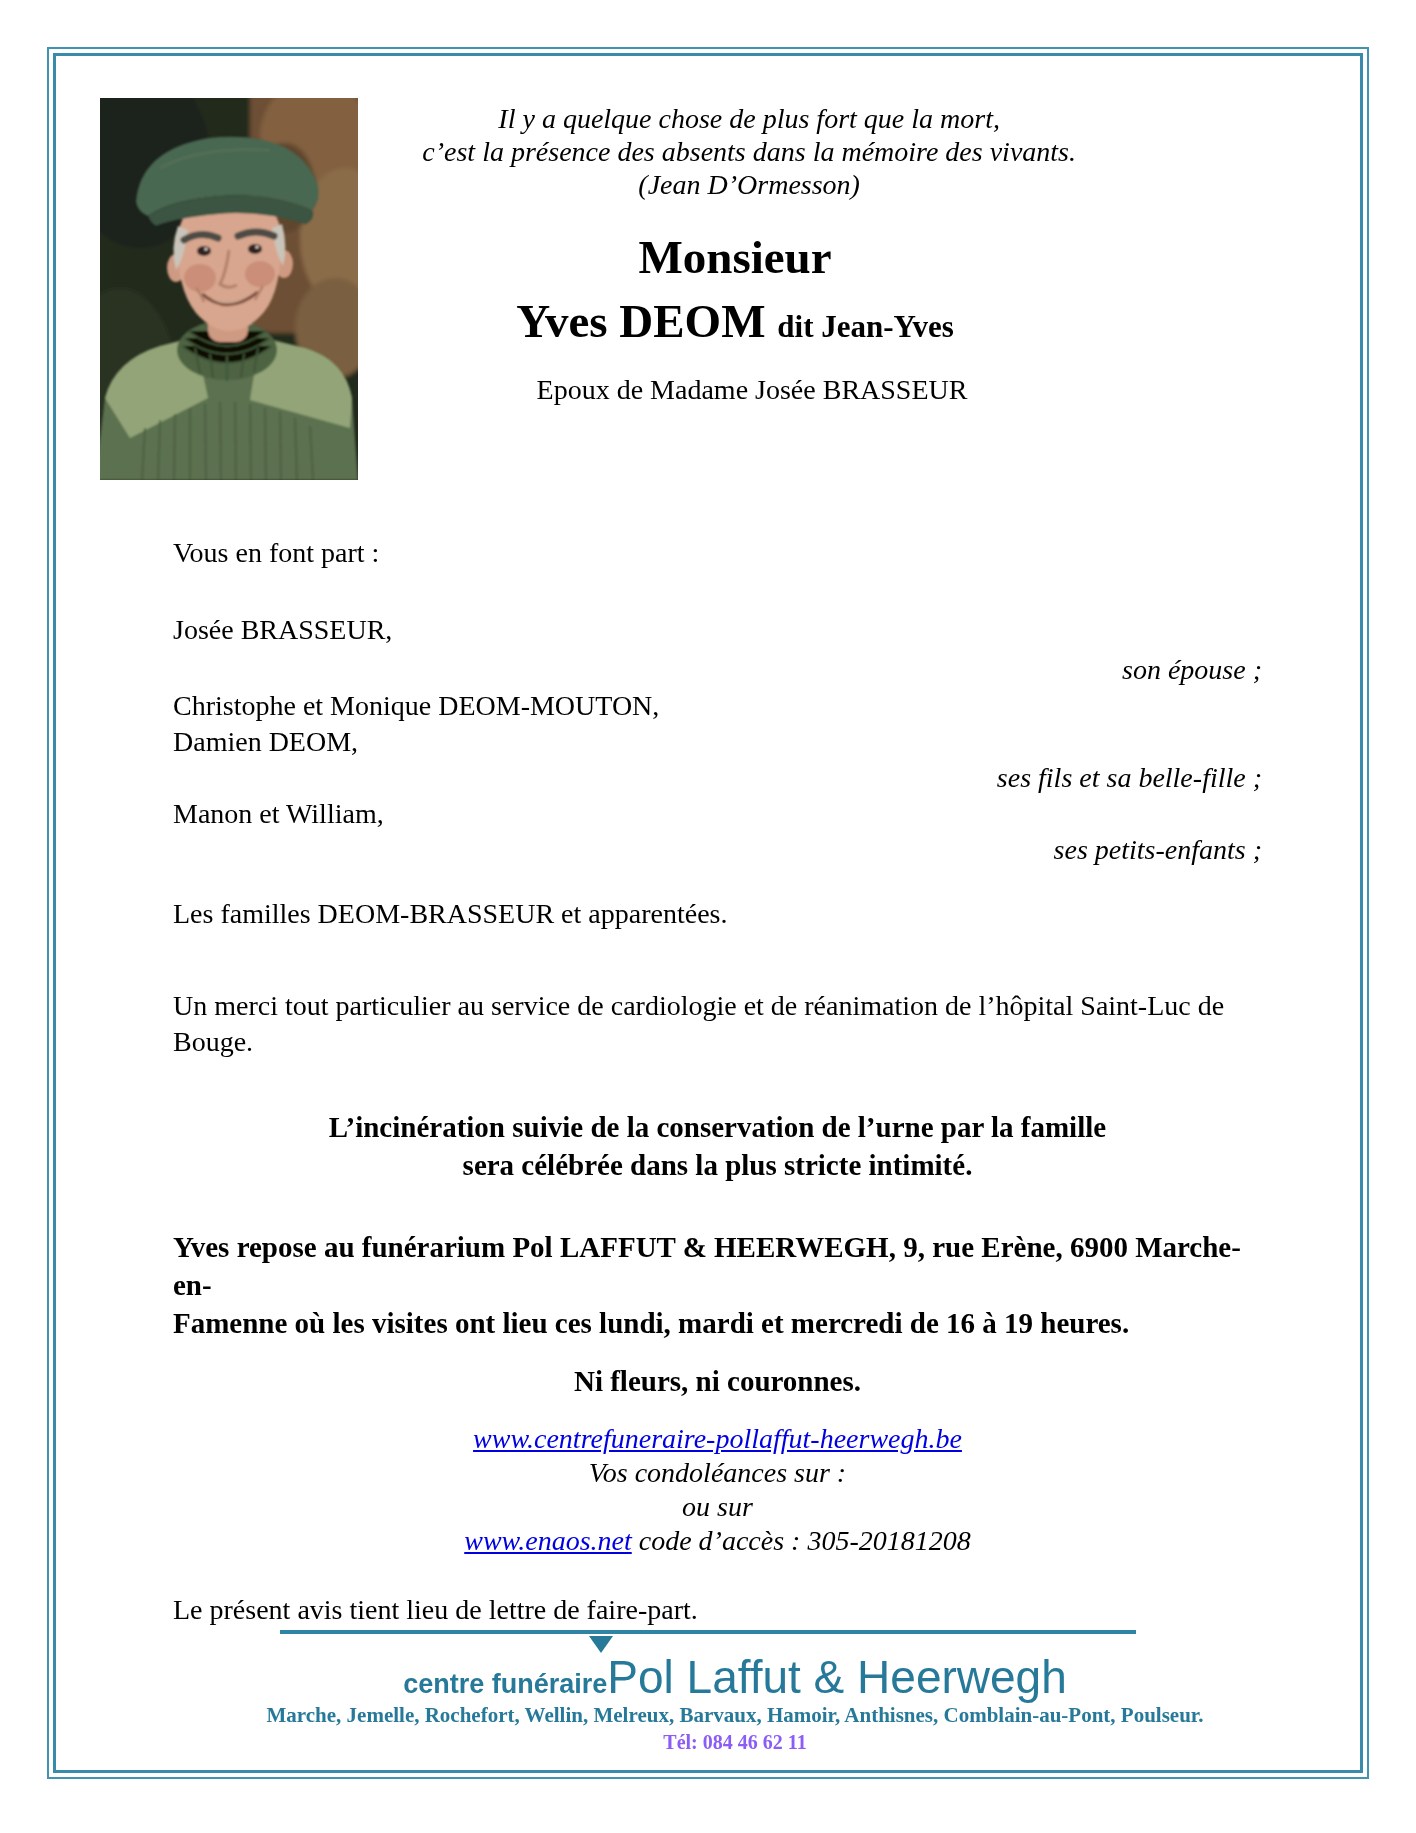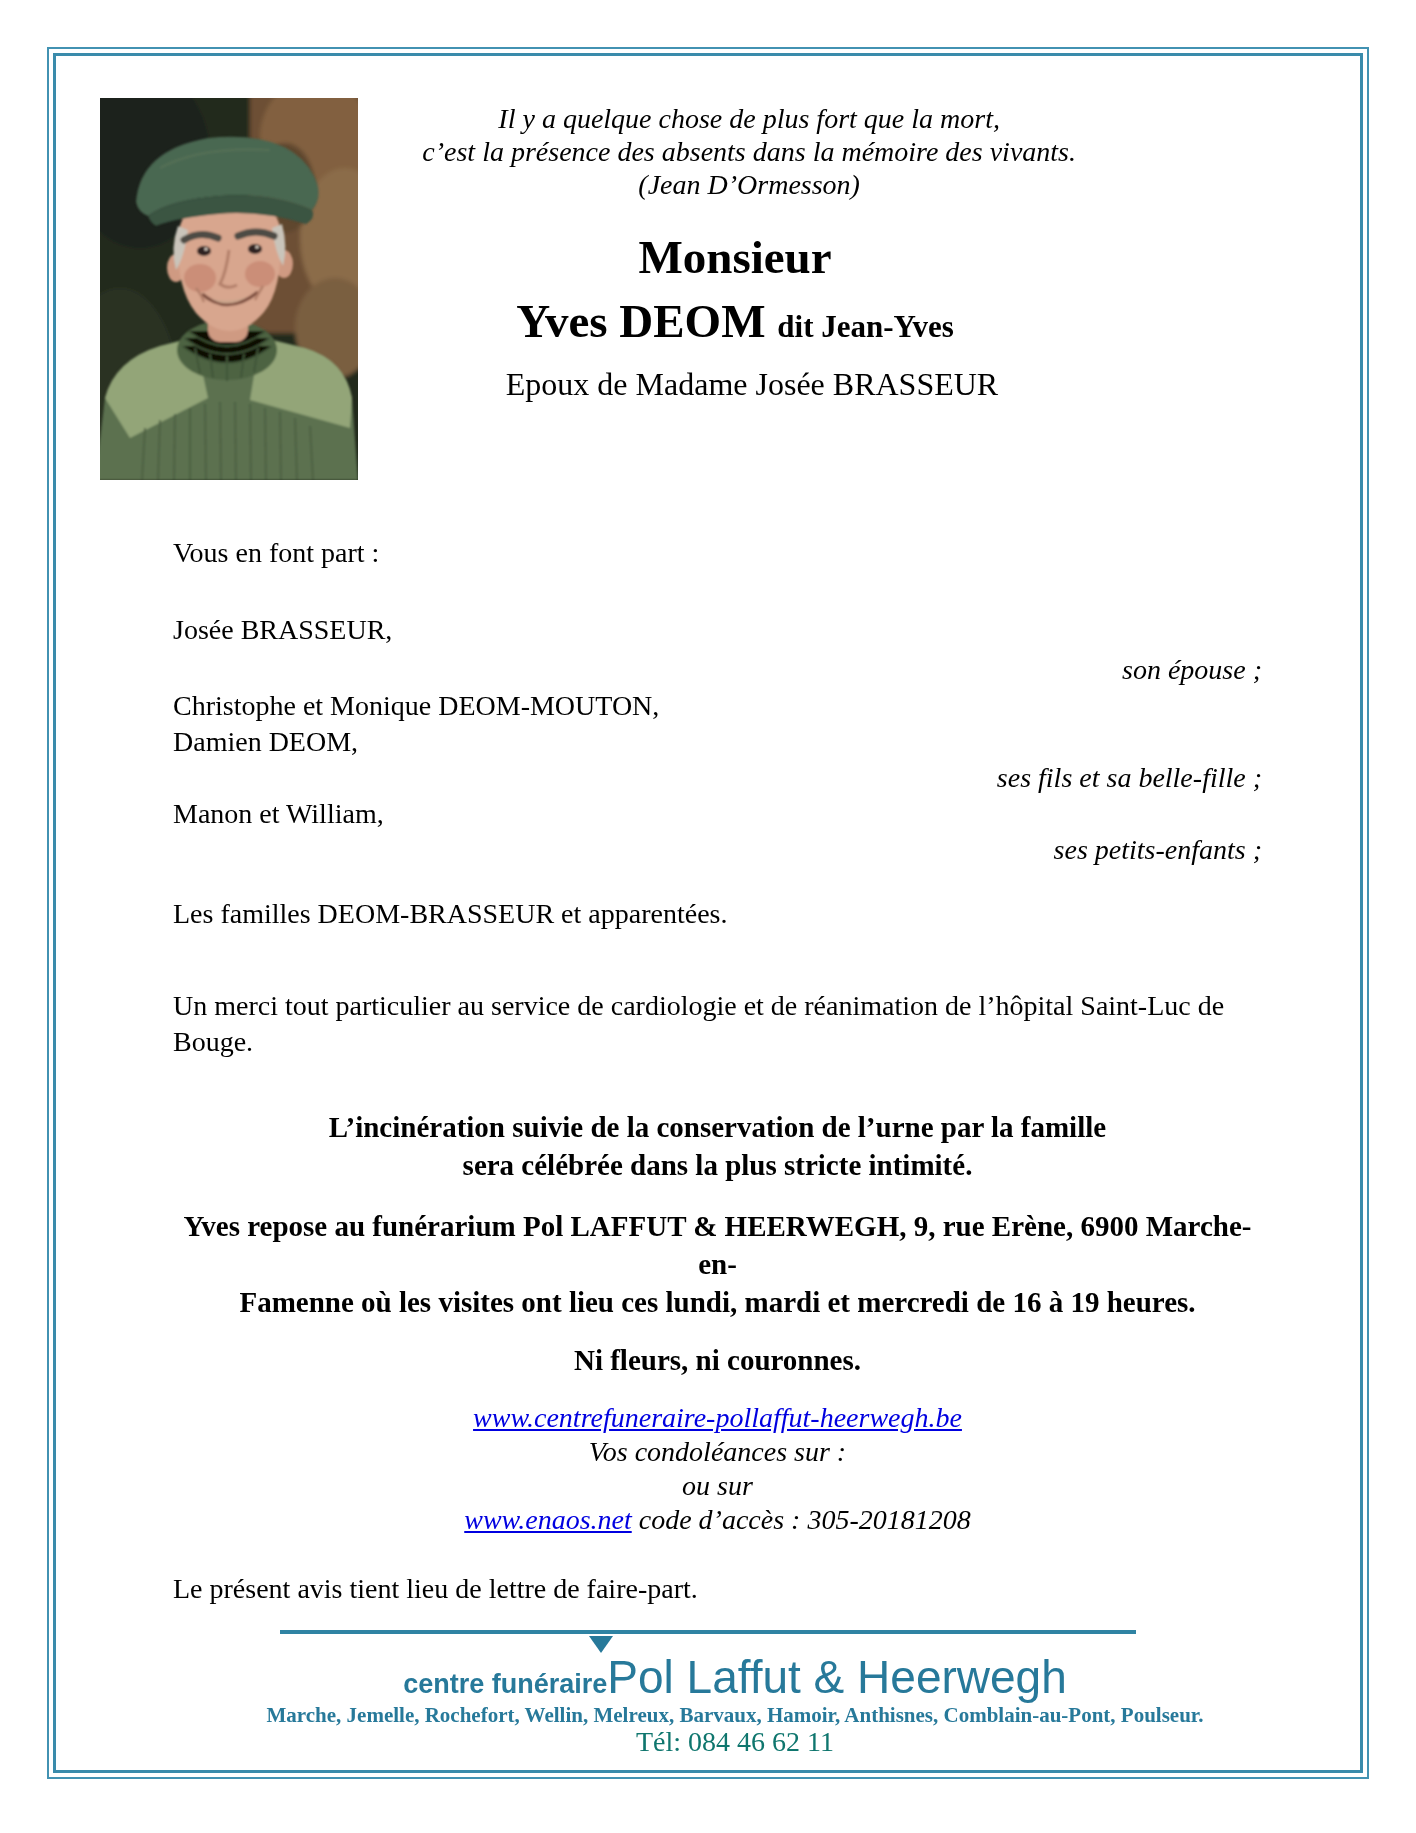--- a/index.html
+++ b/index.html
@@ -34,35 +34,35 @@
     font-size:28px;line-height:33px;
   }
   
   .headings{
     position:absolute;left:100px;top:228px;width:1270px;
     text-align:center;
   }
   .h-title{font-size:47px;font-weight:bold;line-height:58px;}
   .h-name{font-size:47px;font-weight:bold;line-height:58px;margin-top:6px;}
   .h-name .alias{font-size:31px;}
-  .h-spouse{font-size:32px;line-height:48px;margin-top:4px;padding-left:34px;}
+  .h-spouse{font-size:28px;line-height:48px;margin-top:10px;padding-left:34px;}
   .h-dates{font-size:28px;line-height:34px;margin-top:34px;}
   
   .body-flow{
     position:absolute;left:173px;top:535px;width:1089px;
     font-size:28px;line-height:36px;
   }
   .body-flow p{margin:0;padding:0;}
   .relation{font-style:italic;text-align:right;}
   p.g1-name{margin-top:41px;}
   p.g1-rel{margin-top:4px;}
   p.families-line{margin-top:28px;}
   p.thanks-line{margin-top:56px;}
   .block-ceremony{margin-top:48px;font-weight:bold;font-size:29px;line-height:38px;text-align:center;}
-  .block-repose{margin-top:23px;font-weight:bold;font-size:29px;line-height:38px;text-align:center;}
+  .block-repose{margin-top:44px;font-weight:bold;font-size:29px;line-height:38px;}
   p.fleurs{margin-top:20px;font-weight:bold;font-size:29px;line-height:38px;text-align:center;}
   .condolences{margin-top:22px;text-align:center;font-style:italic;line-height:34px;}
   .condolences a{color:#0000e0;text-decoration:underline;}
   p.avis{margin-top:34px;}
   
   .footer-rule{
     position:absolute;left:280px;top:1630px;width:856px;height:4px;
     background:#2f83a3;
   }
   .logo-row{
@@ -79,21 +79,21 @@
     border-left:12px solid transparent;
     border-right:12px solid transparent;
     border-top:17px solid #27799a;
   }
   .towns{
     position:absolute;left:100px;top:1702px;width:1270px;margin:0;
     text-align:center;color:#27799a;font-weight:bold;font-size:21px;line-height:26px;
   }
   .tel{
     position:absolute;left:100px;top:1728px;width:1270px;margin:0;
-    text-align:center;color:#0f766e;font-weight:normal;font-size:28px;line-height:28px;
+    text-align:center;color:#8b5cf6;font-weight:bold;font-size:20px;line-height:28px;
   }
 </style>
 </head>
 <body>
 
 <div class="page">
 
   <div class="frame-outer"></div>
   <div class="frame-inner"></div>
 

